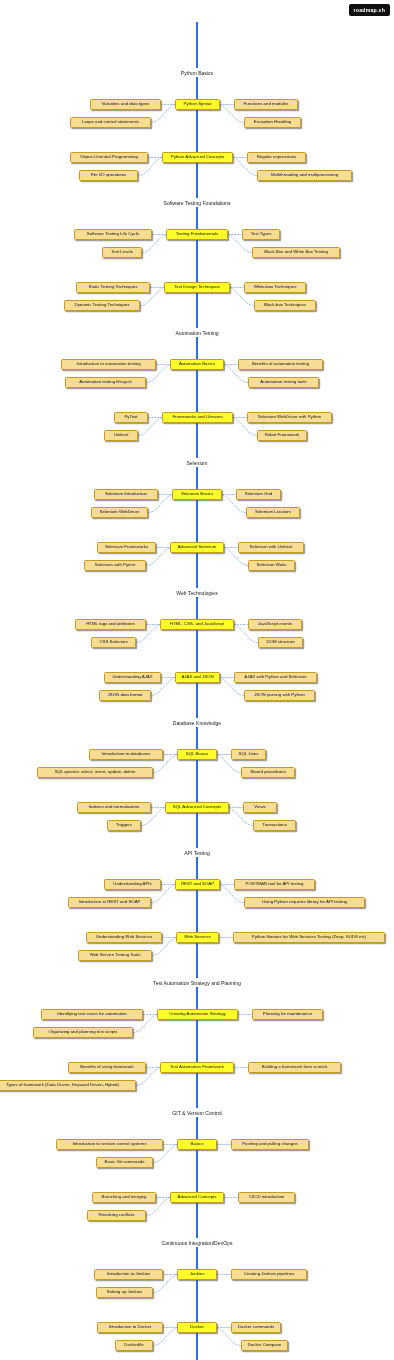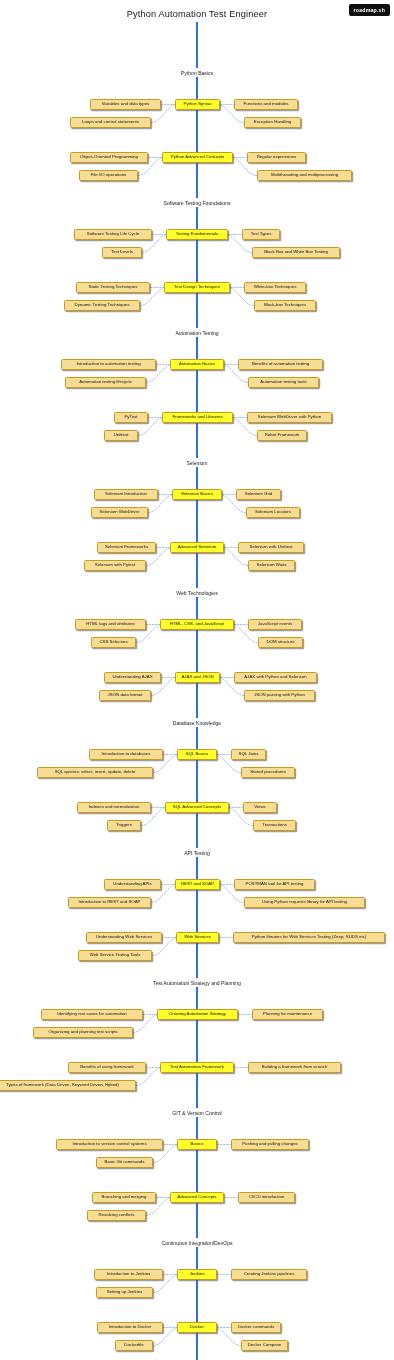--- a/index.html
+++ b/index.html
@@ -99,21 +99,20 @@
     stroke-width: 0.55;
     stroke-dasharray: 1.6 1.6;
     stroke-linecap: round;
   }
 </style>
 </head>
 <body>
 
 <div id="root">
   <div class="badge">roadmap.sh</div>
-  <div class="title">Python Automation Test Engineer</div>
   <svg class="links" id="link-layer" viewBox="0 0 394 1360" preserveAspectRatio="none">
       <path d="M161,104.5 L175,104.5"></path>
       <path d="M151,122.5 C161,122.5 165,108.5 175,104.5"></path>
       <path d="M220,104.5 L234,104.5"></path>
       <path d="M220,104.5 C230,108.5 234,122.5 244,122.5"></path>
       <path d="M148,157.5 L162,157.5"></path>
       <path d="M138,175.5 C148,175.5 152,161.5 162,157.5"></path>
       <path d="M233,157.5 L247,157.5"></path>
       <path d="M233,157.5 C243,161.5 247,175.5 257,175.5"></path>
       <path d="M152,234.5 L166,234.5"></path>

